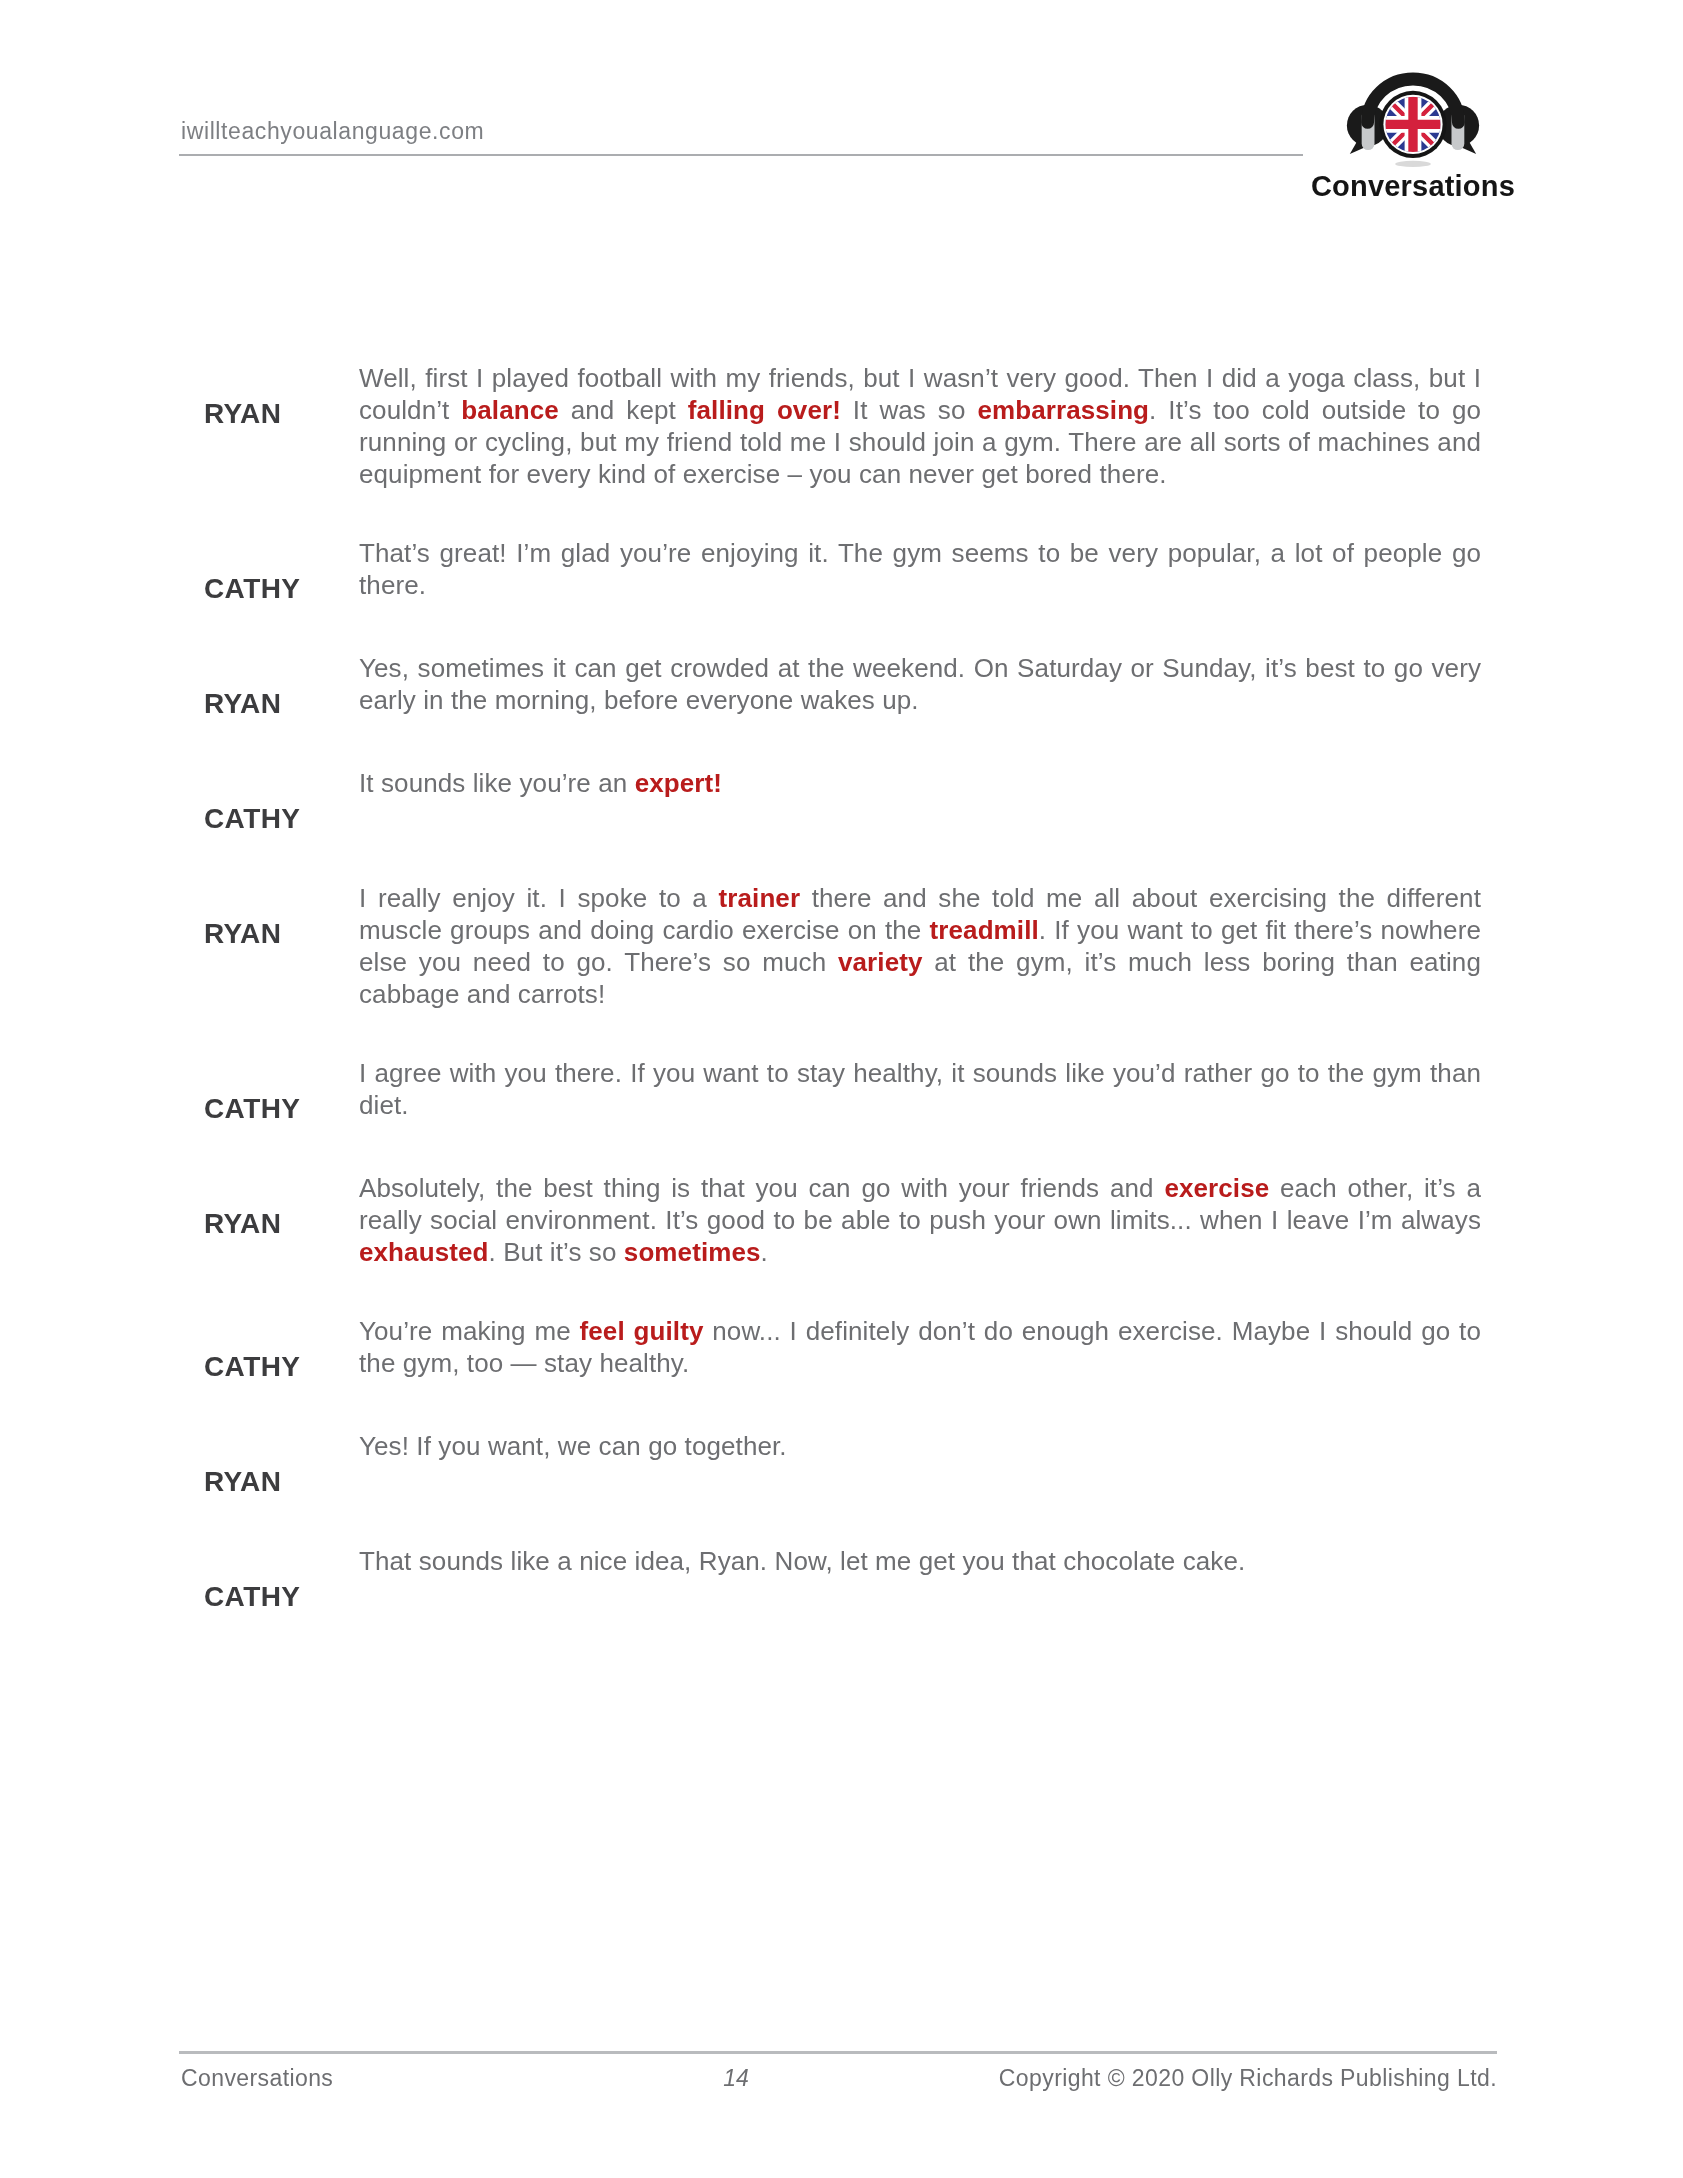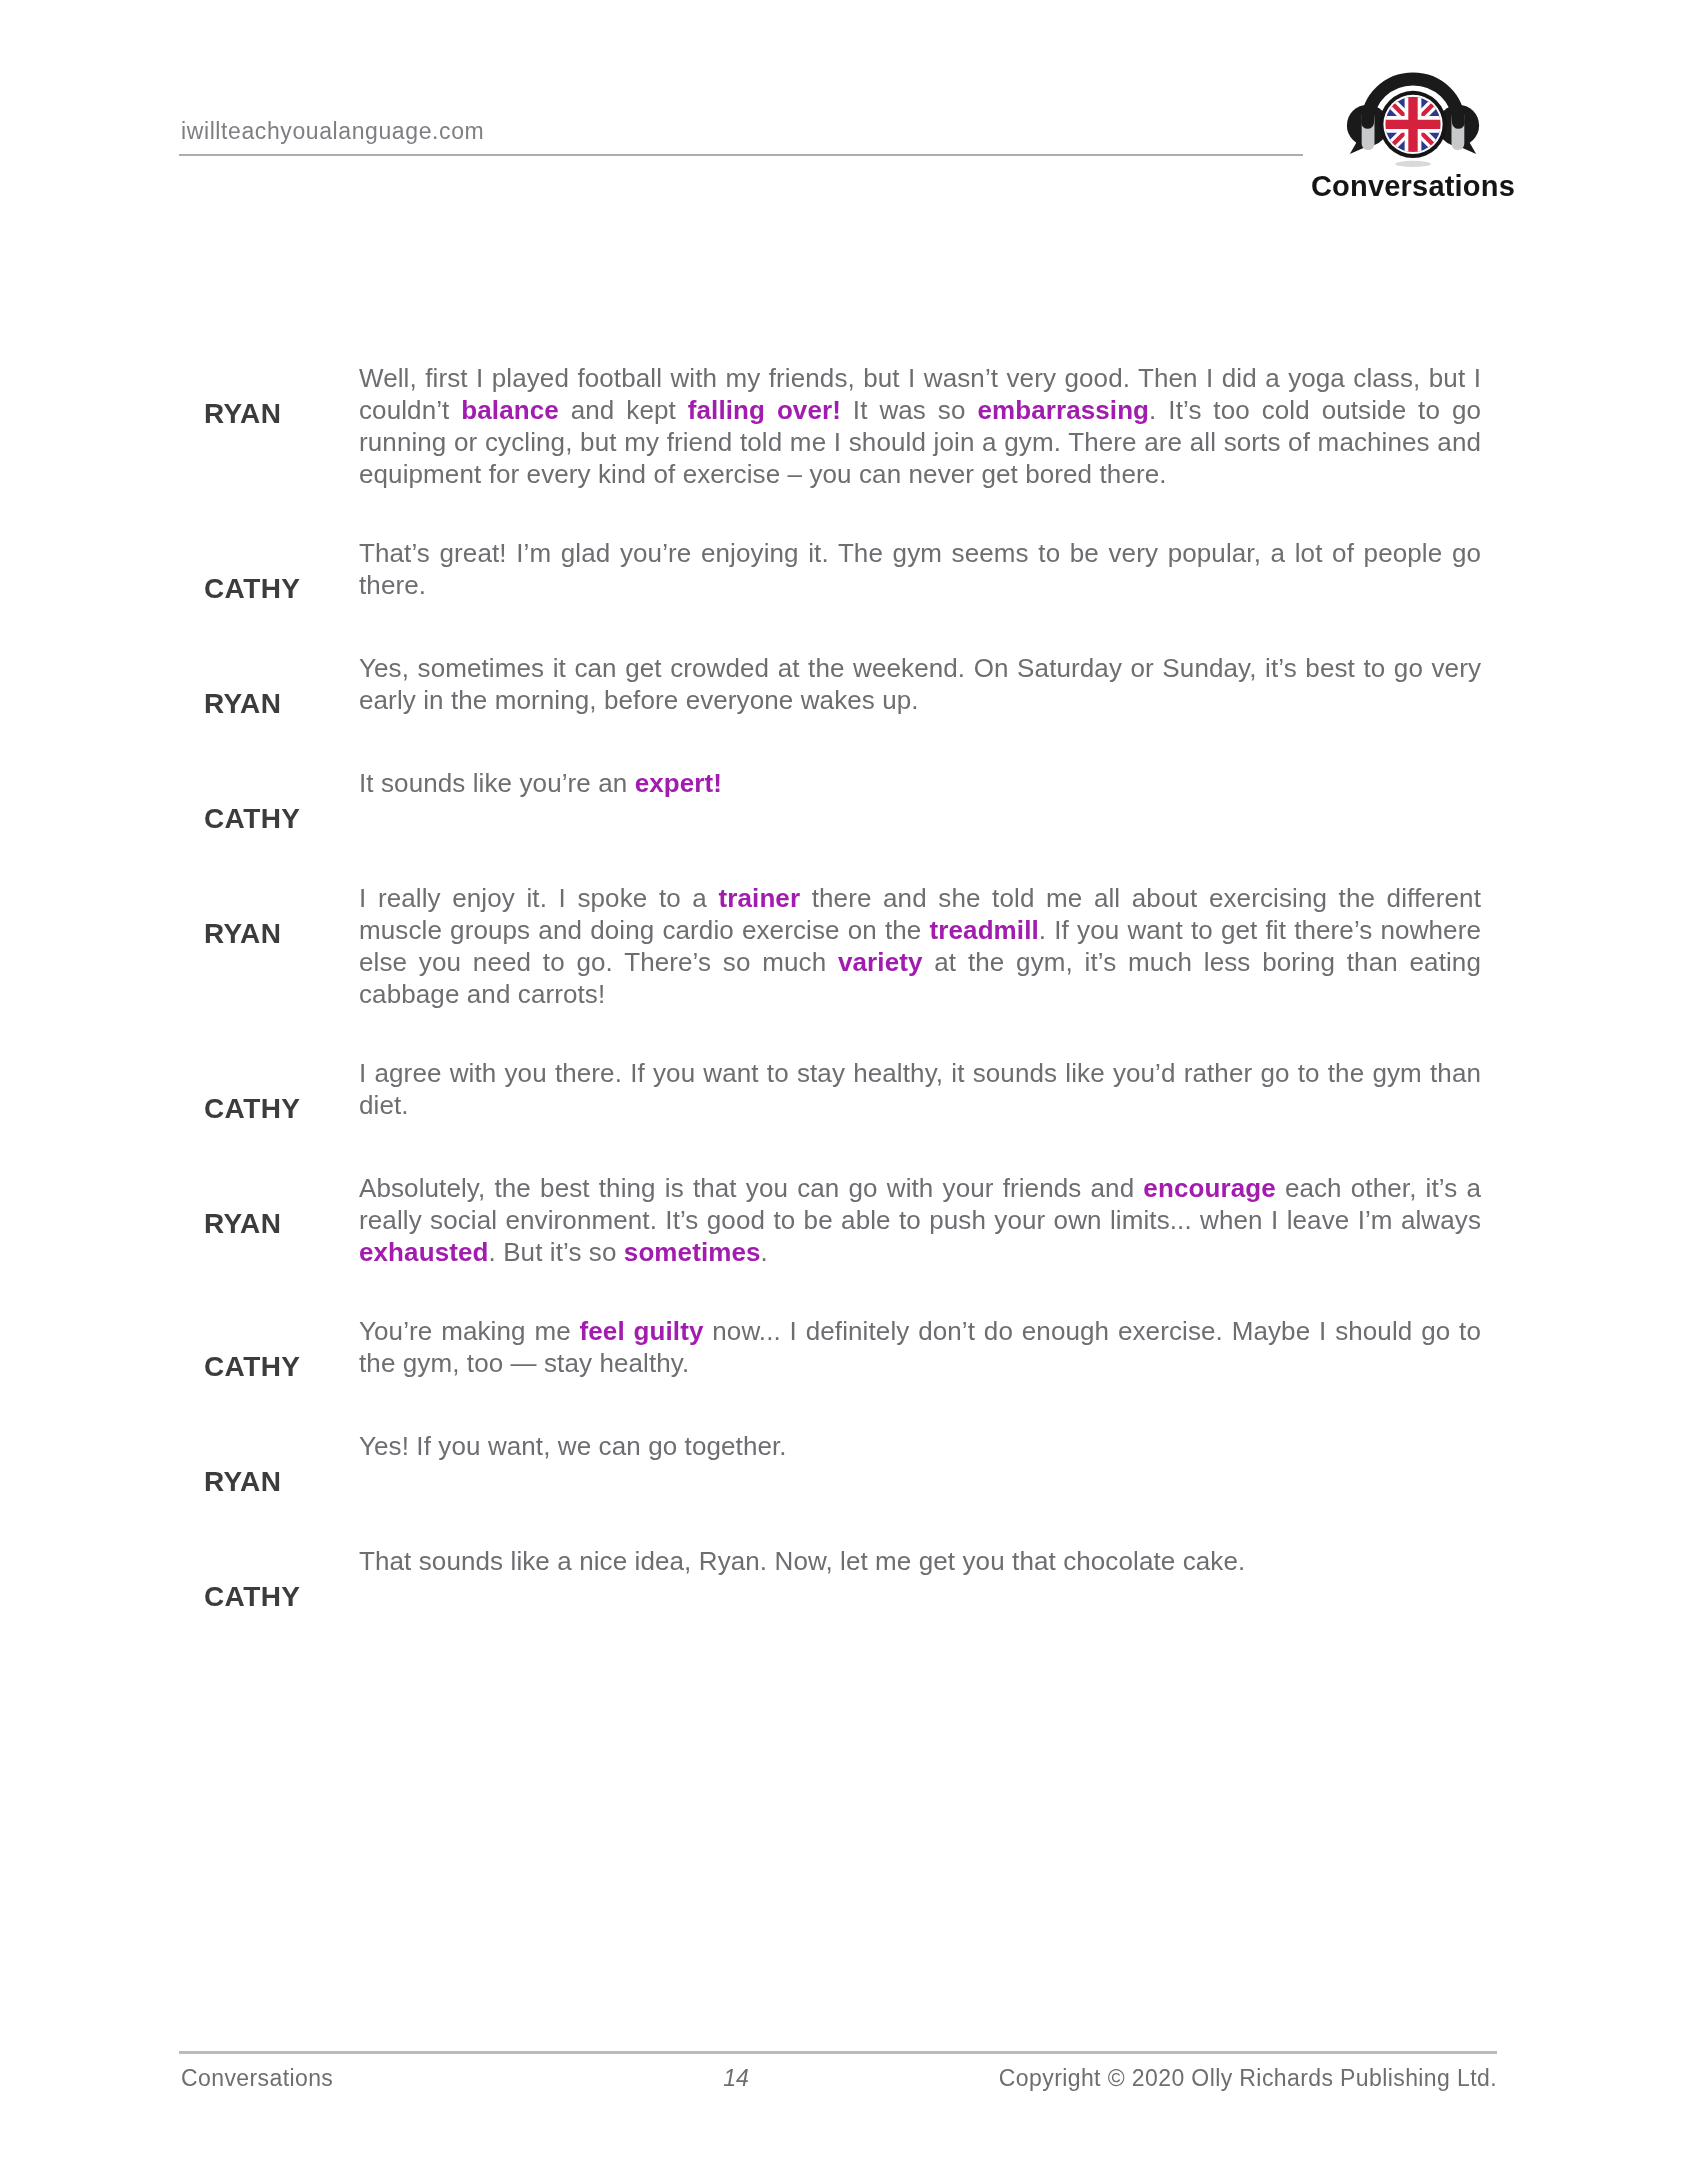--- a/index.html
+++ b/index.html
@@ -12,21 +12,21 @@
 
   .logo{position:absolute;left:1303px;top:65px;width:220px;background:#ffffff;text-align:center;padding-bottom:2px;}
   .logo svg{display:block;margin:0 auto;}
   .brand{font-size:29px;font-weight:800;color:#151515;letter-spacing:0.2px;margin-top:0px;}
 
   
   .dialogue{position:absolute;left:204px;top:362px;width:1277px;}
   .turn{display:flex;margin-bottom:47px;}
   .speaker{flex:0 0 155px;width:155px;font-size:28px;font-weight:700;color:#3c3c3e;letter-spacing:0.4px;line-height:32px;margin-top:36px;}
   .utterance{flex:1;margin:0;font-size:26px;line-height:32px;color:#6d6e71;text-align:justify;letter-spacing:0.1px;}
-  .utterance .b{font-weight:700;color:#a21caf;margin-top:28px;}
+  .utterance .b{font-weight:700;color:#b91c1c;margin-top:28px;}
 
   
   .footer-rule{position:absolute;left:179px;right:179px;top:2051px;height:3px;background:#b9bbbe;}
   .f-left{position:absolute;left:181px;top:2065px;font-size:23px;color:#6d6e71;letter-spacing:0.4px;}
   .f-page{position:absolute;left:736px;top:2065px;transform:translateX(-50%);font-size:23px;color:#6d6e71;font-style:italic;}
   .f-right{position:absolute;right:179px;top:2065px;font-size:23px;color:#6d6e71;letter-spacing:0.4px;}
 </style>
 </head>
 <body>
 
@@ -90,21 +90,21 @@
       <div class="turn">
         <div class="speaker">RYAN</div>
         <p class="utterance"><span>I really enjoy it. I spoke to a </span><span class="b">trainer</span><span> there and she told me all about exercising the different muscle groups and doing cardio exercise on the </span><span class="b">treadmill</span><span>. If you want to get fit there’s nowhere else you need to go. There’s so much </span><span class="b">variety</span><span> at the gym, it’s much less boring than eating cabbage and carrots!</span></p>
       </div>
       <div class="turn">
         <div class="speaker">CATHY</div>
         <p class="utterance"><span>I agree with you there. If you want to stay healthy, it sounds like you’d rather go to the gym than diet.</span></p>
       </div>
       <div class="turn">
         <div class="speaker">RYAN</div>
-        <p class="utterance"><span>Absolutely, the best thing is that you can go with your friends and </span><span class="b">encourage</span><span> each other, it’s a really social environment. It’s good to be able to push your own limits... when I leave I’m always </span><span class="b">exhausted</span><span>. But it’s so </span><span class="b">sometimes</span><span>.</span></p>
+        <p class="utterance"><span>Absolutely, the best thing is that you can go with your friends and </span><span class="b">exercise</span><span> each other, it’s a really social environment. It’s good to be able to push your own limits... when I leave I’m always </span><span class="b">exhausted</span><span>. But it’s so </span><span class="b">sometimes</span><span>.</span></p>
       </div>
       <div class="turn">
         <div class="speaker">CATHY</div>
         <p class="utterance"><span>You’re making me </span><span class="b">feel guilty</span><span> now... I definitely don’t do enough exercise. Maybe I should go to the gym, too — stay healthy.</span></p>
       </div>
       <div class="turn">
         <div class="speaker">RYAN</div>
         <p class="utterance"><span>Yes! If you want, we can go together.</span></p>
       </div>
       <div class="turn">

